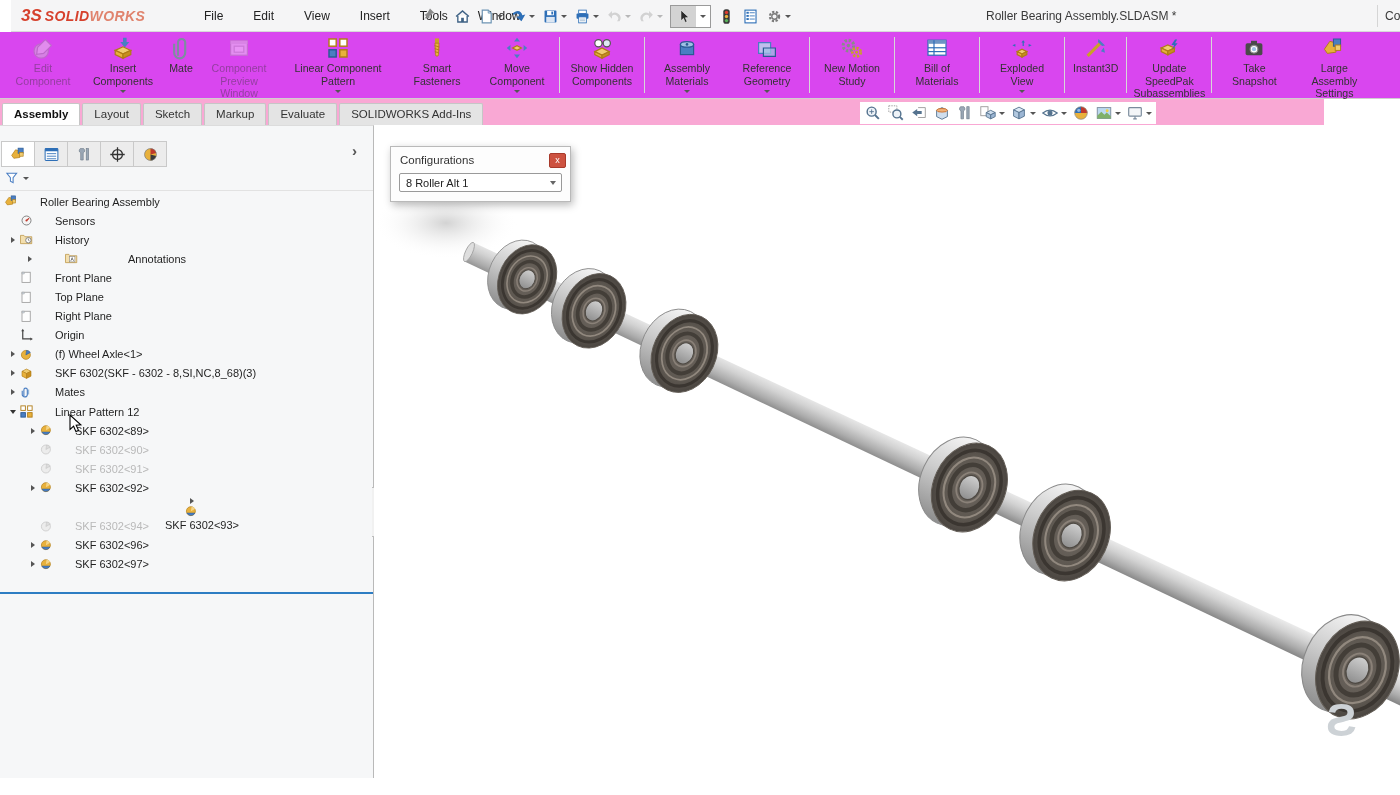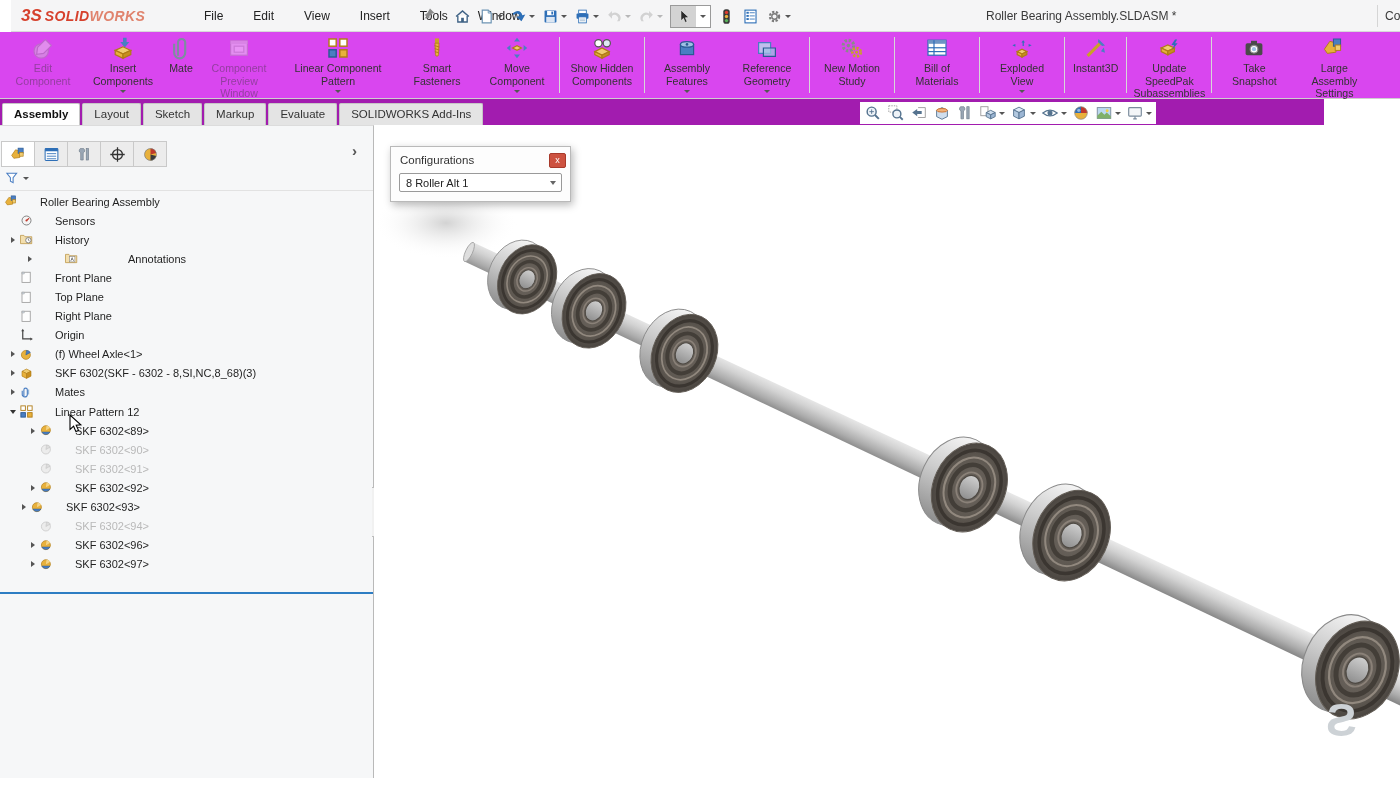--- a/index.html
+++ b/index.html
@@ -34,21 +34,21 @@
             border-bottom:1px solid #cfcfcf; display:flex; align-items:stretch; padding-left:3px; }
   .rbtn { display:flex; flex-direction:column; align-items:center; justify-content:flex-start;
           padding:4px 6px 1px; max-width:80px; text-align:center; color:#333; flex:none; }
   .rlabel { font-size:10.6px; line-height:1.18; margin-top:2px; }
   .rbtn.wide { max-width:118px; }
   .rbtn.disabled { opacity:.42; filter:grayscale(.9); }
   .rbtn .caret { margin-top:3px; }
   .rdiv { width:1px; background:#d7d7d7; margin:5px 2px; flex:none; }
 
   
-  .tabrow { position:absolute; left:0; top:99px; width:1324px; height:26px; background:#a21caf;padding-left:8px; }
+  .tabrow { position:absolute; left:0; top:99px; width:1324px; height:26px; background:#f9a8d4;padding-left:8px; }
   .tabs { position:absolute; left:2px; bottom:0; display:flex; align-items:flex-end; }
   .tab { padding:4px 11px 5px; font-size:11.5px; background:#e4e4e4; border:1px solid #c6c6c6;
          border-bottom:none; margin-right:2px; color:#333; border-radius:2px 2px 0 0; }
   .tab.active { background:#fff; font-weight:bold; color:#111; }
   .headsup { position:absolute; left:860px; top:3px; display:flex; align-items:center; gap:3px; background:#fff; padding:1px 3px; }
   .hbtn { display:flex; align-items:center; gap:2px; padding:1px; flex:none; }
 
   
   .main { position:absolute; left:0; top:125px; width:1400px; height:653px; }
   .panel { position:absolute; left:0; top:0; width:374px; height:653px; background:#f6f7f8;
@@ -284,21 +284,21 @@
         </svg>
         <span class="rlabel">Show Hidden Components</span>
       </div>
       <div class="rdiv"></div>
       <div class="rbtn">
         <svg class="ic" width="24" height="24" viewBox="0 0 20 20">
           <rect x="4.5" y="7" width="11" height="8.5" fill="#4a7ec2" stroke="#2a5a94"></rect>
           <ellipse cx="10" cy="7" rx="5.5" ry="2.3" fill="#9fc0e4" stroke="#2a5a94"></ellipse>
           <circle cx="10" cy="7" r="1.1" fill="#2a5a94"></circle>
         </svg>
-        <span class="rlabel">Assembly Features</span>
+        <span class="rlabel">Assembly Materials</span>
         <span class="caret"></span>
       </div>
       <div class="rbtn">
         <svg class="ic" width="24" height="24" viewBox="0 0 20 20">
           <path d="M3 5.5 h10 v9 H3 Z" fill="#bcd4ec" fill-opacity=".85" stroke="#4a7ec2"></path>
           <path d="M7 10 h10 v7 H7 Z" fill="#9fc0e4" fill-opacity=".75" stroke="#2a5a94"></path>
         </svg>
         <span class="rlabel">Reference Geometry</span>
         <span class="caret"></span>
       </div>
@@ -665,21 +665,21 @@
             <span class="exp">
               <span class="tri-r"></span>
             </span>
             <svg class="ic" width="15" height="15" viewBox="0 0 20 20">
               <circle cx="9.2" cy="9.5" r="6" fill="#e8b13c" stroke="#b07c16" stroke-width="0.9"></circle>
               <path d="M9.2 9.5 L15.2 6.2 A6 6 0 0 0 10 3.6 Z" fill="#f4d488"></path>
               <path d="M3.8 12 a6 6 0 0 0 10.8 0 Z" fill="#4a7ec2" stroke="#2a5a94" stroke-width="0.6"></path>
             </svg>
             <span class="tlabel">SKF 6302&lt;92&gt;</span>
           </div>
-          <div class="trow" style="padding-left: 18px;">
+          <div class="trow" style="padding-left: 10px; flex-direction: column;">
             <span class="exp">
               <span class="tri-r"></span>
             </span>
             <svg class="ic" width="15" height="15" viewBox="0 0 20 20">
               <circle cx="9.2" cy="9.5" r="6" fill="#e8b13c" stroke="#b07c16" stroke-width="0.9"></circle>
               <path d="M9.2 9.5 L15.2 6.2 A6 6 0 0 0 10 3.6 Z" fill="#f4d488"></path>
               <path d="M3.8 12 a6 6 0 0 0 10.8 0 Z" fill="#4a7ec2" stroke="#2a5a94" stroke-width="0.6"></path>
             </svg>
             <span class="tlabel">SKF 6302&lt;93&gt;</span>
           </div>

